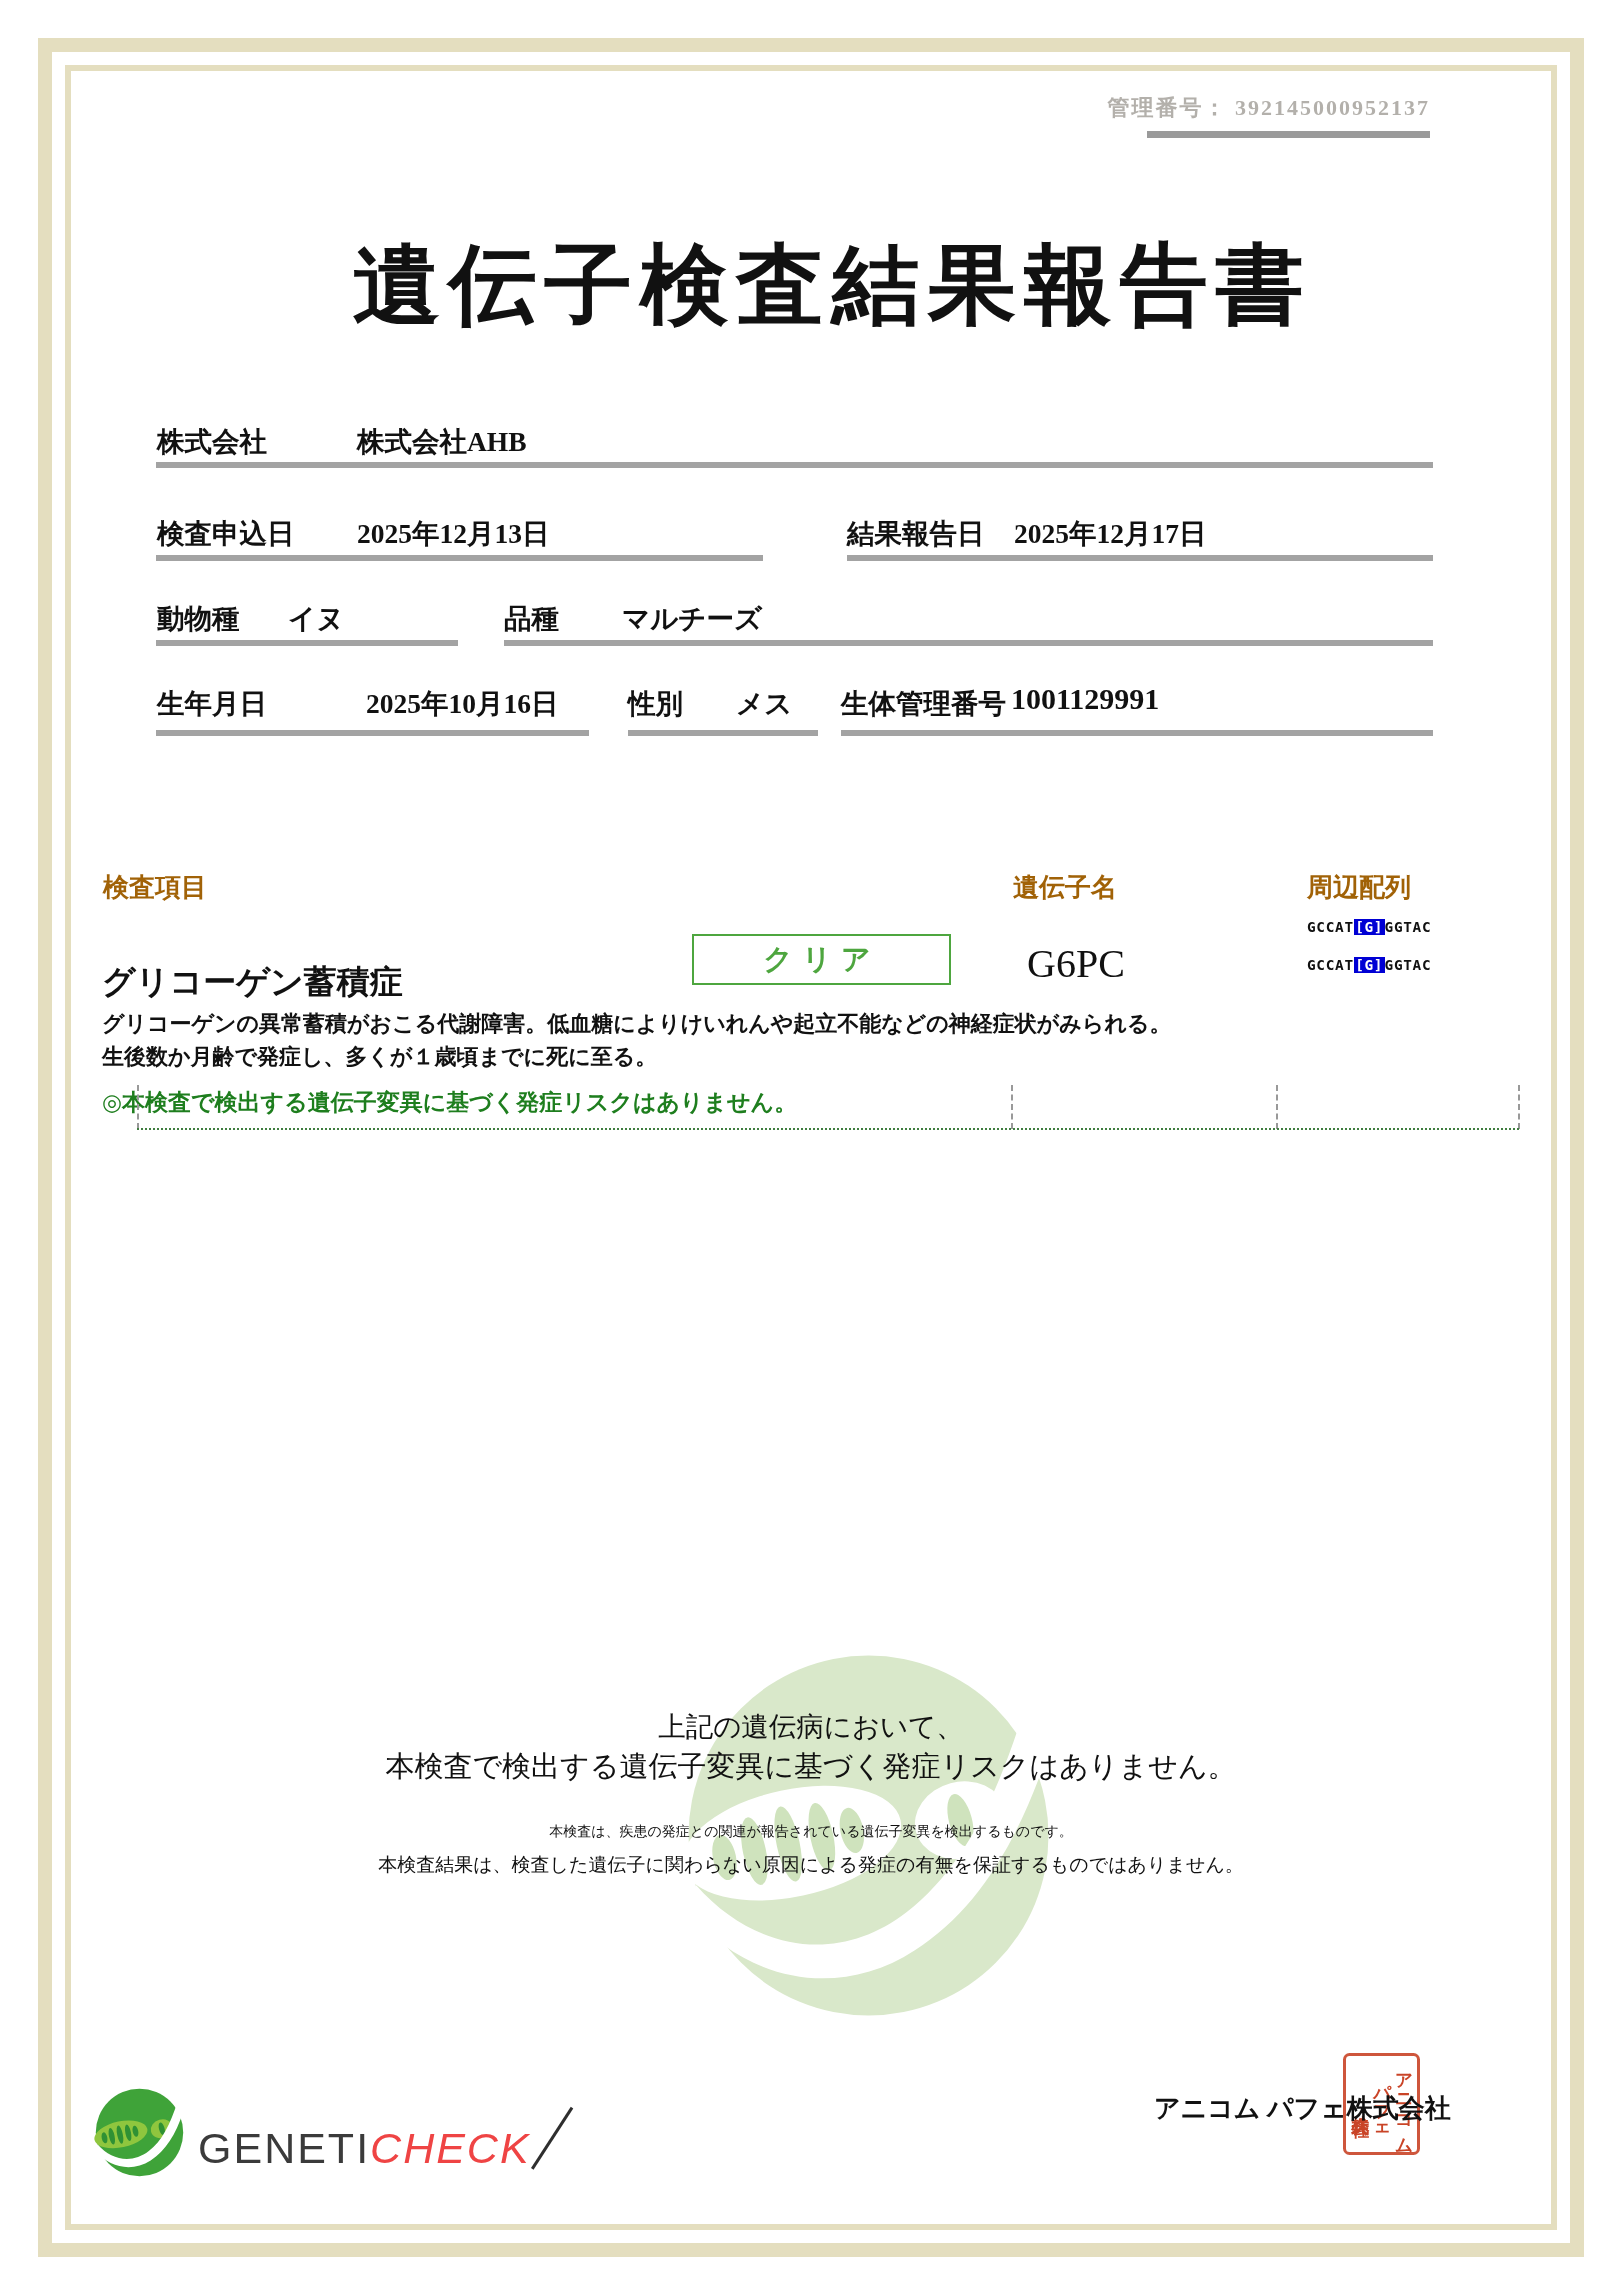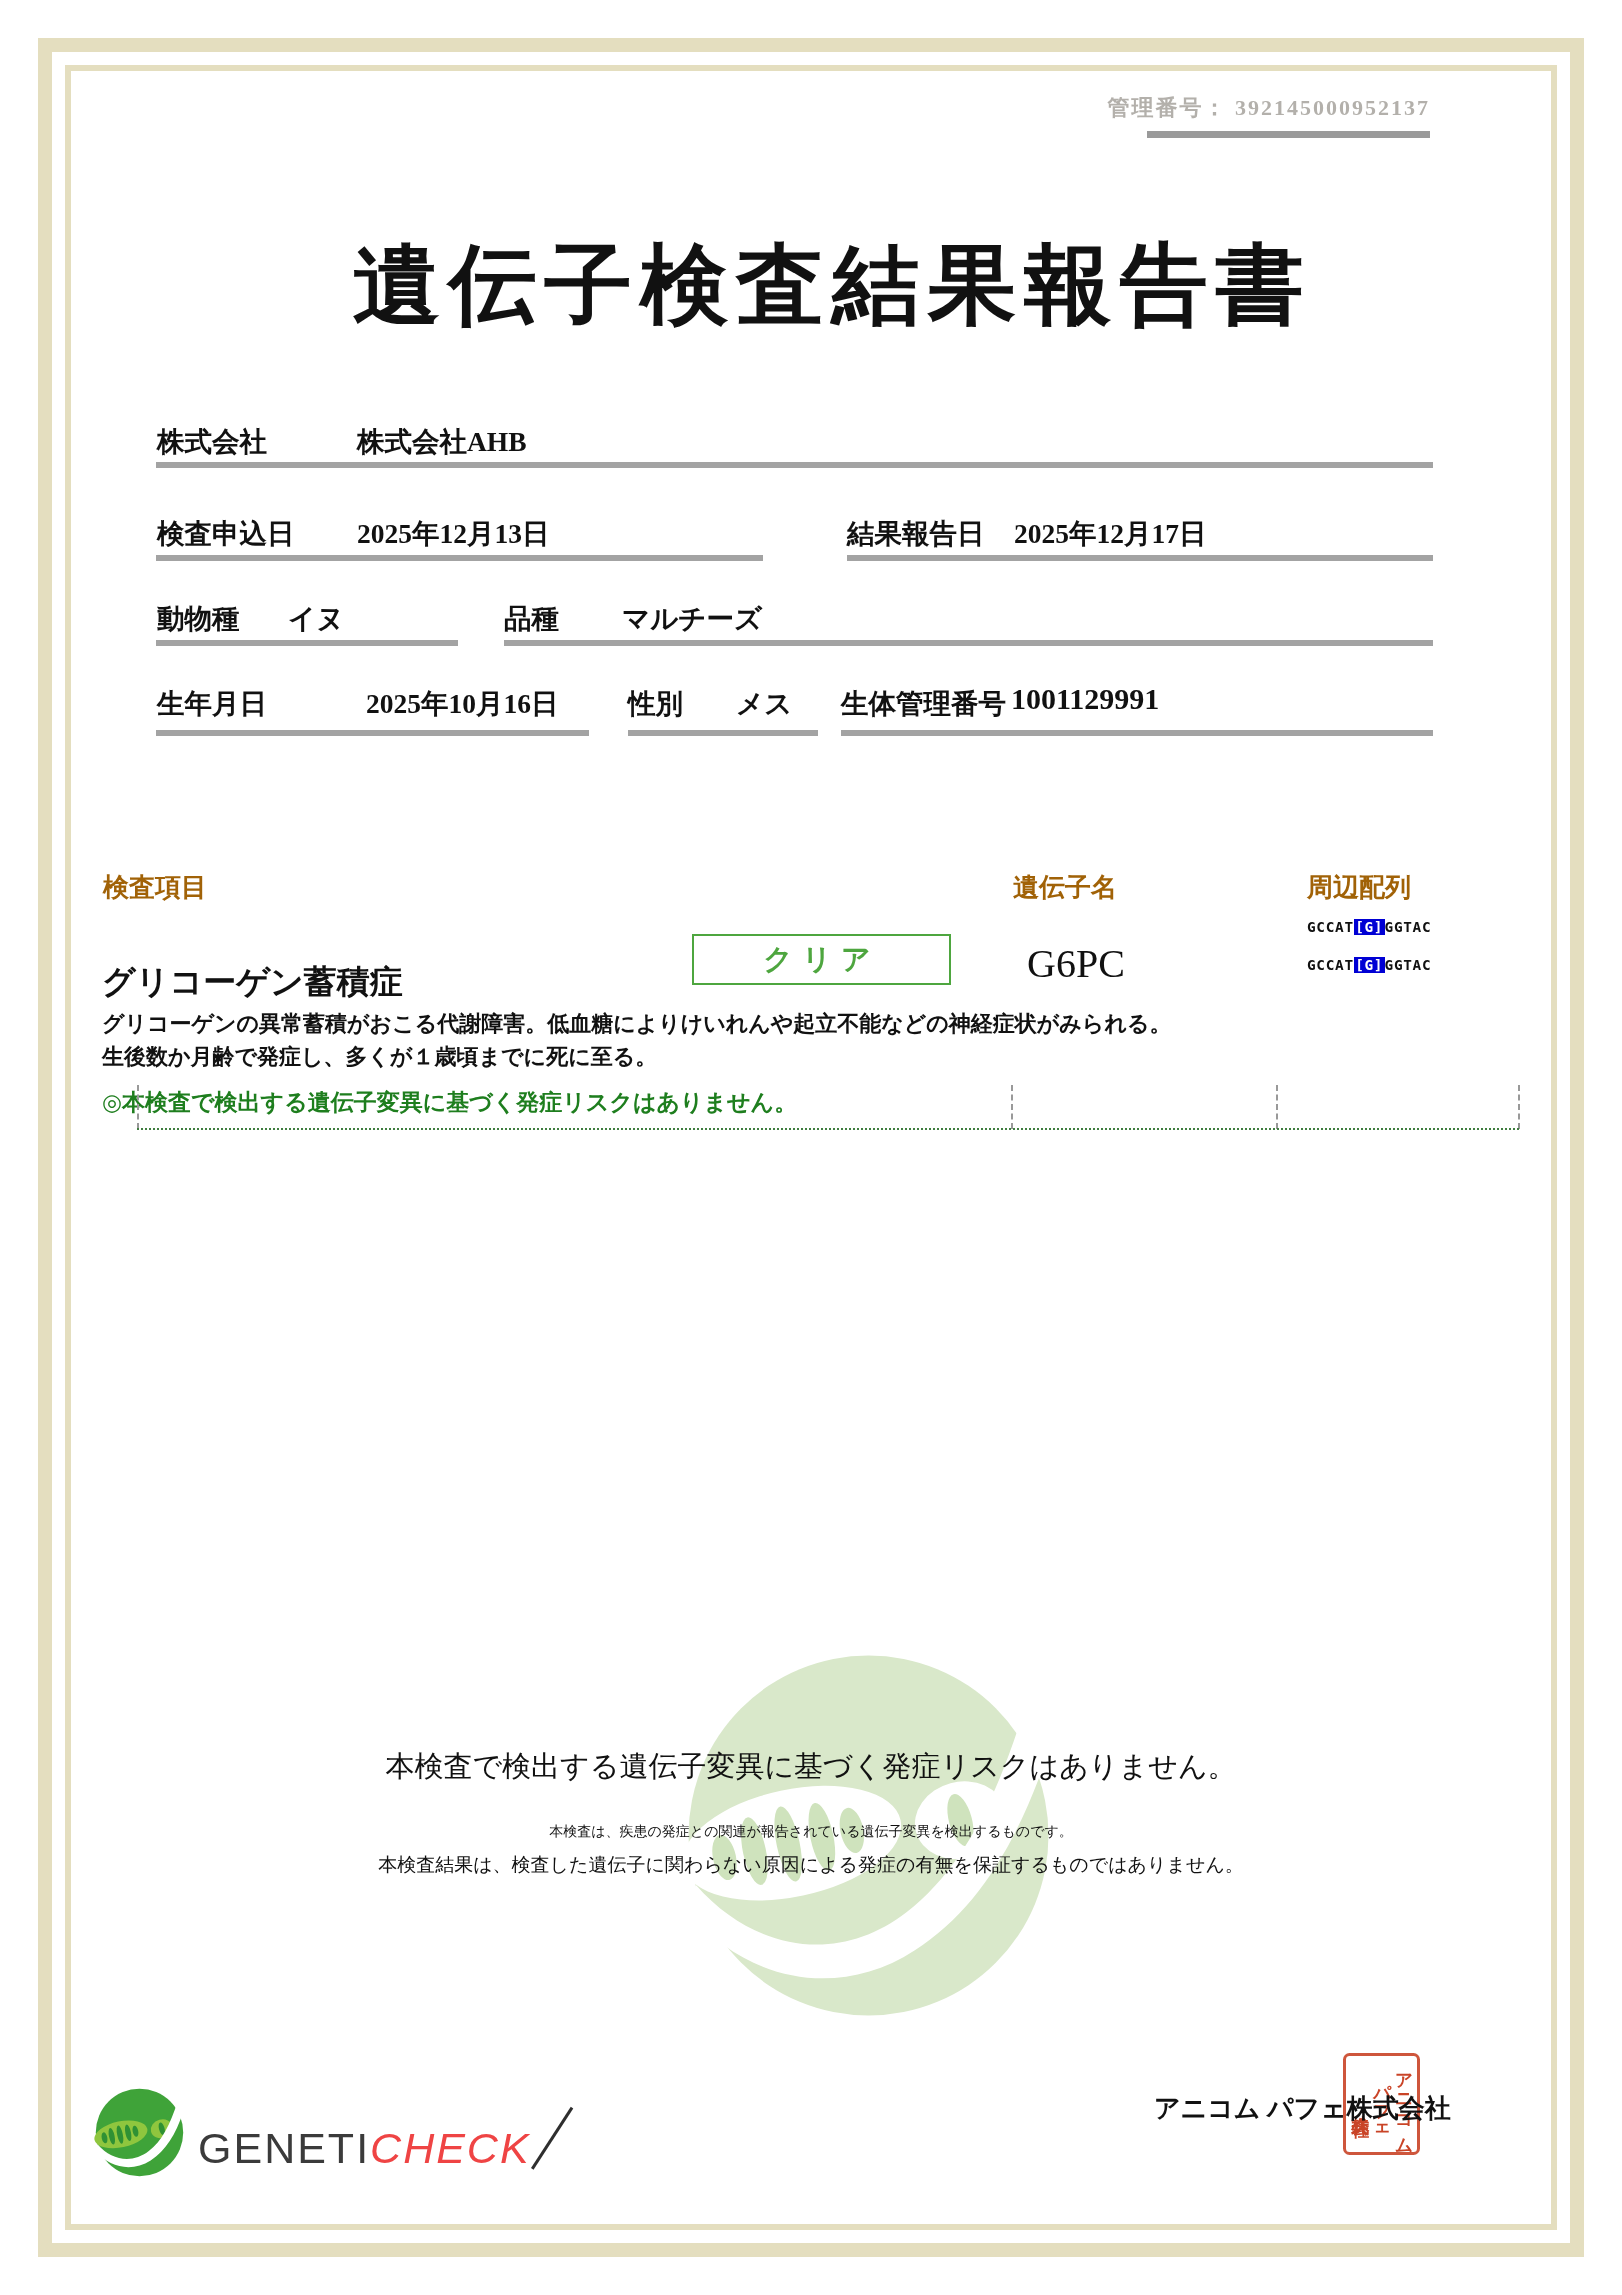--- a/index.html
+++ b/index.html
@@ -181,20 +181,21 @@
       <ellipse cx="38" cy="52" rx="3" ry="9" fill="#cfe3bd"></ellipse>
       <ellipse cx="46" cy="52" rx="3" ry="6" fill="#cfe3bd"></ellipse>
     </g>
     <g transform="rotate(-15 74 46)">
       <ellipse cx="74" cy="46" rx="12" ry="10" fill="#ffffff"></ellipse>
       <ellipse cx="74" cy="46" rx="3" ry="7" fill="#cfe3bd"></ellipse>
     </g>
     <path d="M 5 63 C 20 80 42 84 60 70 C 74 59 83 42 91 16 L 97 28 C 89 52 78 70 62 80 C 42 93 18 88 3 70 Z" fill="#ffffff"></path>
   </svg>
 
+  <div class="abs sum sum1">上記の遺伝病において、</div>
   <div class="abs sum sum2">本検査で検出する遺伝子変異に基づく発症リスクはありません。</div>
   <div class="abs sum sum-note1">本検査は、疾患の発症との関連が報告されている遺伝子変異を検出するものです。</div>
   <div class="abs sum sum-note2">本検査結果は、検査した遺伝子に関わらない原因による発症の有無を保証するものではありません。</div>
 
   <svg class="abs logo" viewBox="0 0 100 100" aria-hidden="true">
     <circle cx="50" cy="50" r="47" fill="#3fa339"></circle>
     <g transform="rotate(-12 30 52)">
       <ellipse cx="30" cy="52" rx="29" ry="14" fill="#8fc63e"></ellipse>
       <ellipse cx="12" cy="52" rx="3" ry="6" fill="#2f9134"></ellipse>
       <ellipse cx="20" cy="52" rx="3" ry="9" fill="#2f9134"></ellipse>

